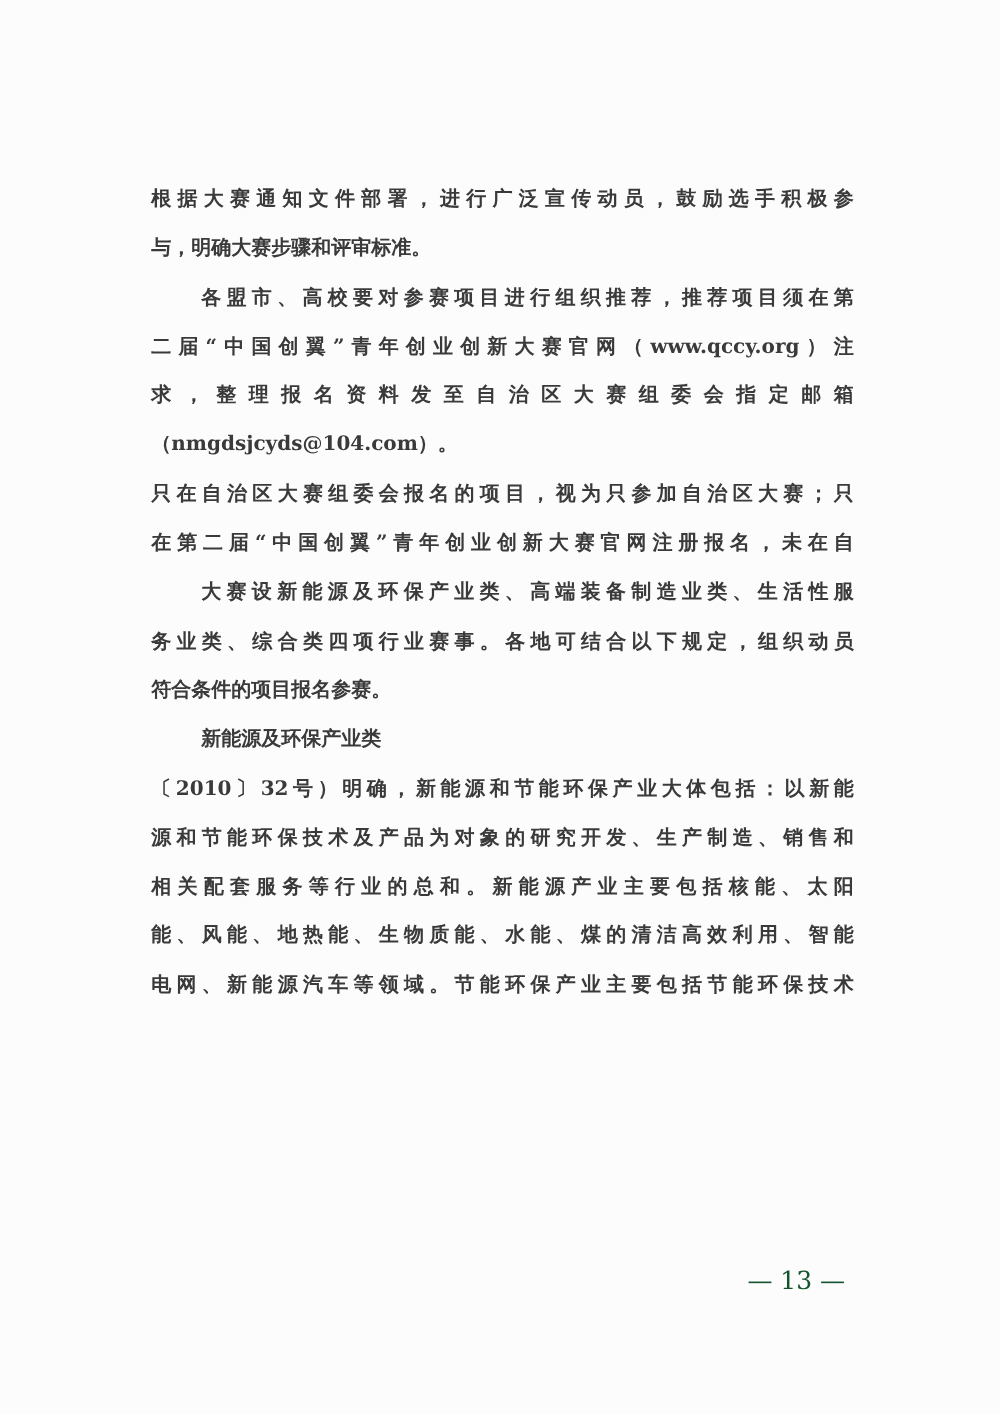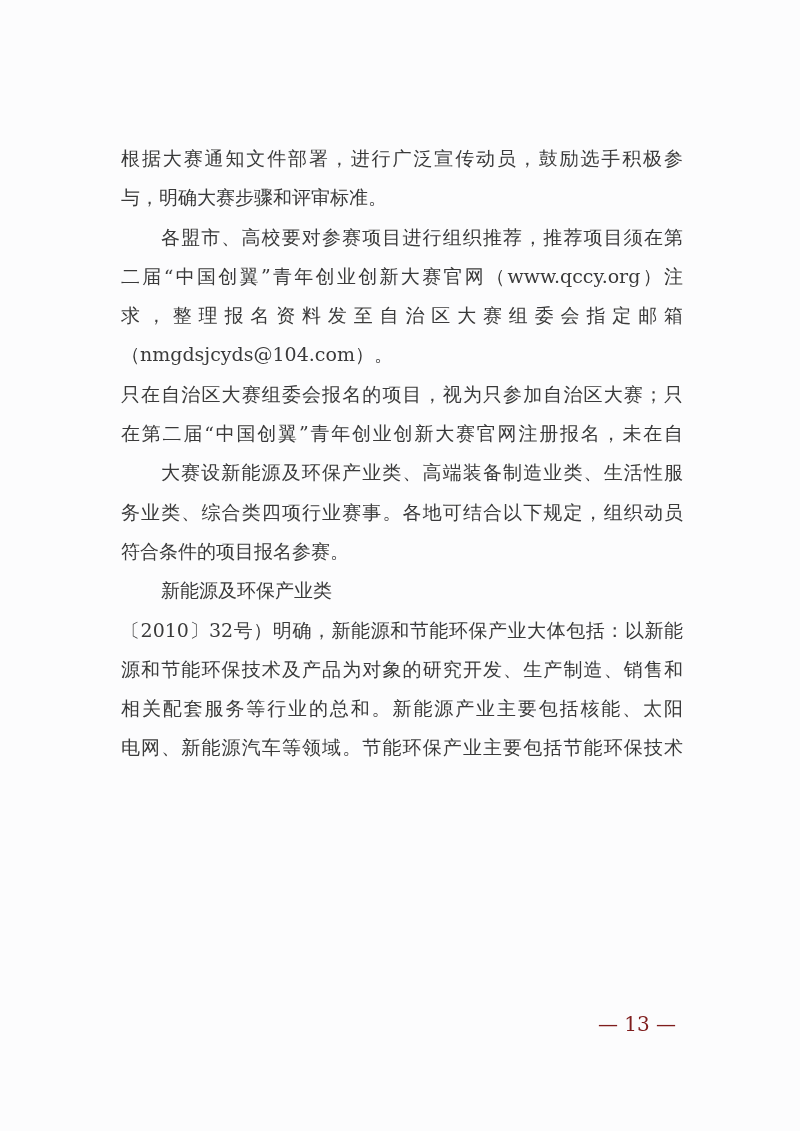--- a/index.html
+++ b/index.html
@@ -23,45 +23,46 @@
     }
     .body-text {
       position: absolute;
       left: 121px;
       top: 139px;
       width: 562px;
     }
     .line {
       height: 39.3px;
       line-height: 39.3px;
-      font-size: 19px;
+      font-size: 16px;
       white-space: nowrap;
       text-align: justify;
       text-align-last: justify;
       letter-spacing: 0;
+      font-weight: bold;
     }
     .line.last {
       text-align-last: left;
     }
     .line.indent {
       padding-left: 40px;
     }
     .line.heading {
       text-align-last: left;
     }
     .page-number {
       position: absolute;
       left: 592px;
       top: 1010px;
       width: 90px;
       height: 28px;
       line-height: 28px;
       font-size: 20px;
       text-align: center;
-      color: #7f1d1d;
+      color: #14532d;
       white-space: nowrap;
     }
   </style>
 </head>
 <body>
 
 <div class="page">
   <div class="body-text">
 
     <div class="line">根据大赛通知文件部署，进行广泛宣传动员，鼓励选手积极参</div>
@@ -78,17 +79,18 @@
 
     <div class="line indent">大赛设新能源及环保产业类、高端装备制造业类、生活性服</div>
     <div class="line">务业类、综合类四项行业赛事。各地可结合以下规定，组织动员</div>
     <div class="line last">符合条件的项目报名参赛。</div>
 
     <div class="line indent heading">新能源及环保产业类</div>
 
     <div class="line">〔2010〕32号）明确，新能源和节能环保产业大体包括：以新能</div>
     <div class="line">源和节能环保技术及产品为对象的研究开发、生产制造、销售和</div>
     <div class="line">相关配套服务等行业的总和。新能源产业主要包括核能、太阳</div>
+    <div class="line">能、风能、地热能、生物质能、水能、煤的清洁高效利用、智能</div>
     <div class="line">电网、新能源汽车等领域。节能环保产业主要包括节能环保技术</div>
   </div>
 
   <div class="page-number">— 13 —</div>
 </div>
 
 </body></html>

